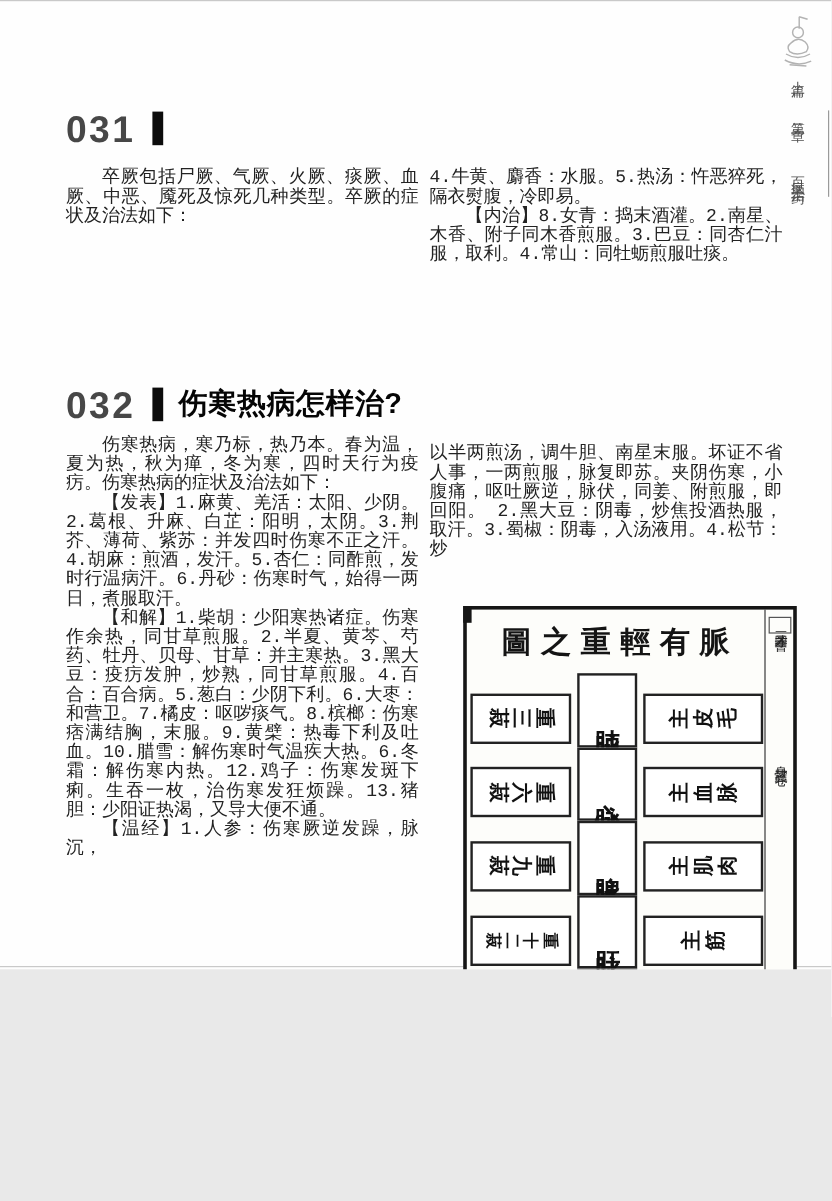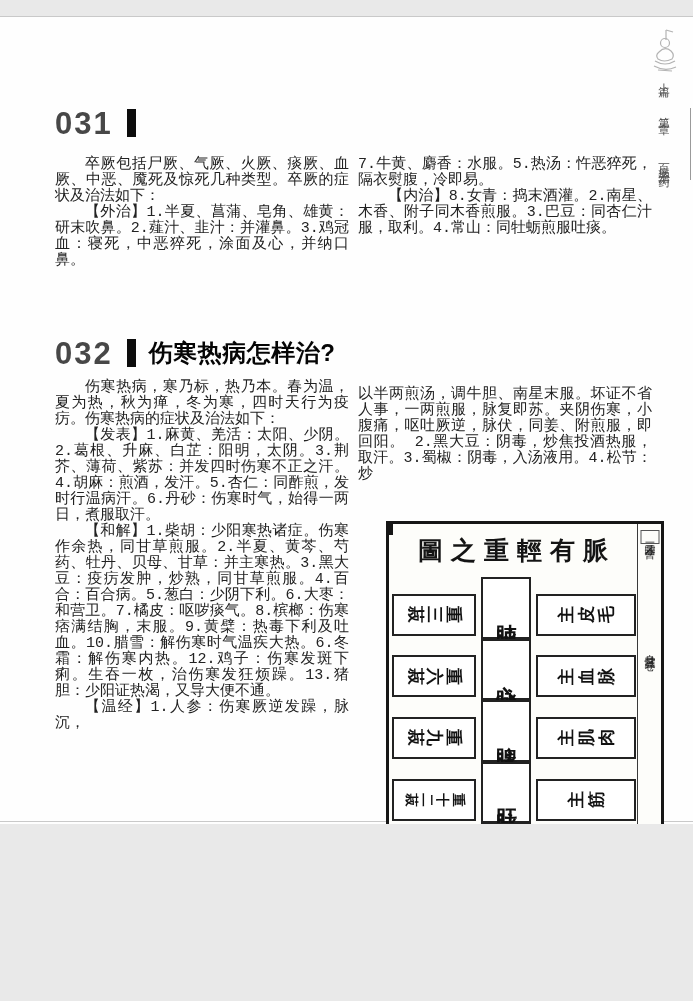--- a/index.html
+++ b/index.html
@@ -1,17 +1,17 @@
 <!DOCTYPE html>
 <html><head>
 <meta charset="utf-8">
 <style>
   html,body{margin:0;padding:0;background:#e9e9e9;}
   .page{
-    position:relative;width:693px;height:808px;margin:16px auto;
+    position:relative;width:693px;height:808px;margin:0 auto;
     background:#fefefe;overflow:hidden;
     font-family:"Liberation Serif","DejaVu Serif",serif;color:#1e1e1e;
   }
   .edge-top{position:absolute;top:0;left:0;right:0;height:1px;background:#c9c9c9;}
   .edge-bottom{position:absolute;bottom:2px;left:0;right:0;height:1px;background:#c9c9c9;}
   .edge-right{position:absolute;left:690px;top:92px;width:1px;height:72px;background:#9a9a9a;}
 
   
   .side-text{position:absolute;left:656px;writing-mode:vertical-rl;
     font-size:11.5px;color:#4f4f4f;letter-spacing:3px;
@@ -103,24 +103,23 @@
   <div class="side-text" style="top:58px">上篇</div>
   <div class="side-text" style="top:92px">第二章</div>
   <div class="side-text" style="top:138px">百病主治药</div>
 
   <div class="sec-header" style="top:86px">
     <span class="sec-num">031</span>
     <span class="sec-bar"></span>
   </div>
   <div class="col" style="left:55px;top:141px">
       <p class="ind">卒厥包括尸厥、气厥、火厥、痰厥、血厥、中恶、魇死及惊死几种类型。卒厥的症状及治法如下：</p>
-      <p class="ind">【外治】1.半夏、菖蒲、皂角、雄黄：研末吹鼻。2.薤汁、韭汁：并灌鼻。3.鸡冠血：寝死，中恶猝死，涂面及心，并纳口鼻。</p>
     </div>
   <div class="col" style="left:358px;top:141px">
-      <p>7.牛黄、麝香：水服。5.热汤：忤恶猝死，隔衣熨腹，冷即易。</p>
+      <p>4.牛黄、麝香：水服。5.热汤：忤恶猝死，隔衣熨腹，冷即易。</p>
       <p class="ind">【内治】8.女青：捣末酒灌。2.南星、木香、附子同木香煎服。3.巴豆：同杏仁汁服，取利。4.常山：同牡蛎煎服吐痰。</p>
     </div>
 
   <div class="sec-header" style="top:316px">
     <span class="sec-num">032</span>
     <span class="sec-bar"></span>
     <span class="sec-title">伤寒热病怎样治?</span>
   </div>
   <div class="col" style="left:55px;top:364px">
       <p class="ind">伤寒热病，寒乃标，热乃本。春为温，夏为热，秋为瘅，冬为寒，四时天行为疫疠。伤寒热病的症状及治法如下：</p>

